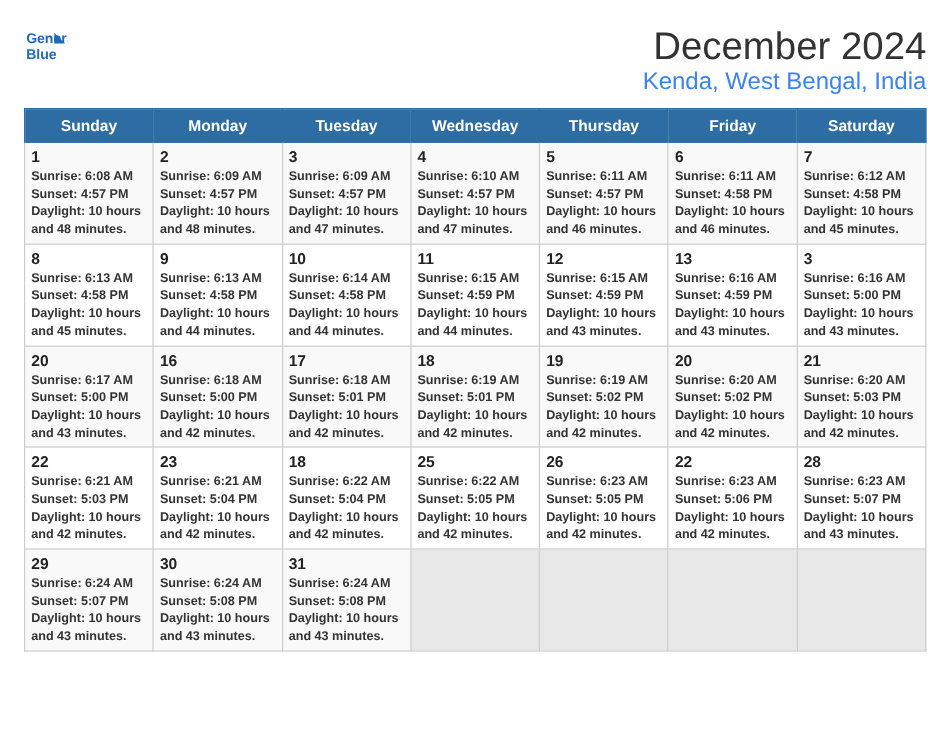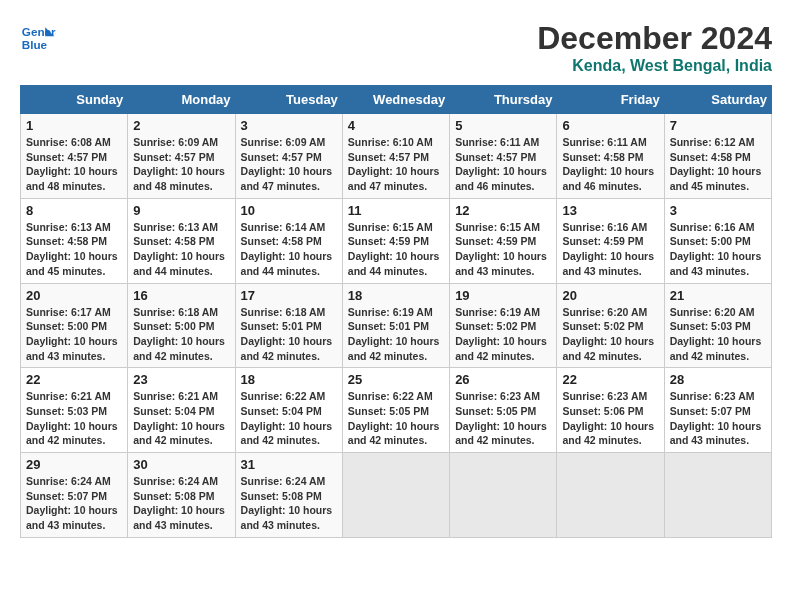--- a/index.html
+++ b/index.html
@@ -23,41 +23,40 @@
     }
     .logo-icon {
       width: 36px;
       height: 36px;
     }
     .title-area {
       text-align: right;
     }
     .main-title {
       font-size: 32px;
-      font-weight: bold;
+      font-weight: normal;
       color: #333;
     }
     .subtitle {
-      font-size: 16px;
-      color: #0f766e;
-      font-weight: bold;
+      font-size: 20px;
+      color: #3b82f6;
     }
     .calendar {
       width: 100%;
       border-collapse: collapse;
       font-size: 11px;
     }
     .calendar thead tr th {
       background: #2e6da4;
       color: #fff;
       padding: 6px 4px;
       font-weight: bold;
       font-size: 13px;
       border: 1px solid #2e6da4;
-      text-align: right;
+      text-align: center;
     }
     .calendar tbody tr td {
       border: 1px solid #ccc;
       vertical-align: top;
       padding: 4px 5px;
       width: calc(100% / 7);
       min-height: 80px;
       background: #fff;
     }
     .calendar tbody tr:nth-child(odd) td {

